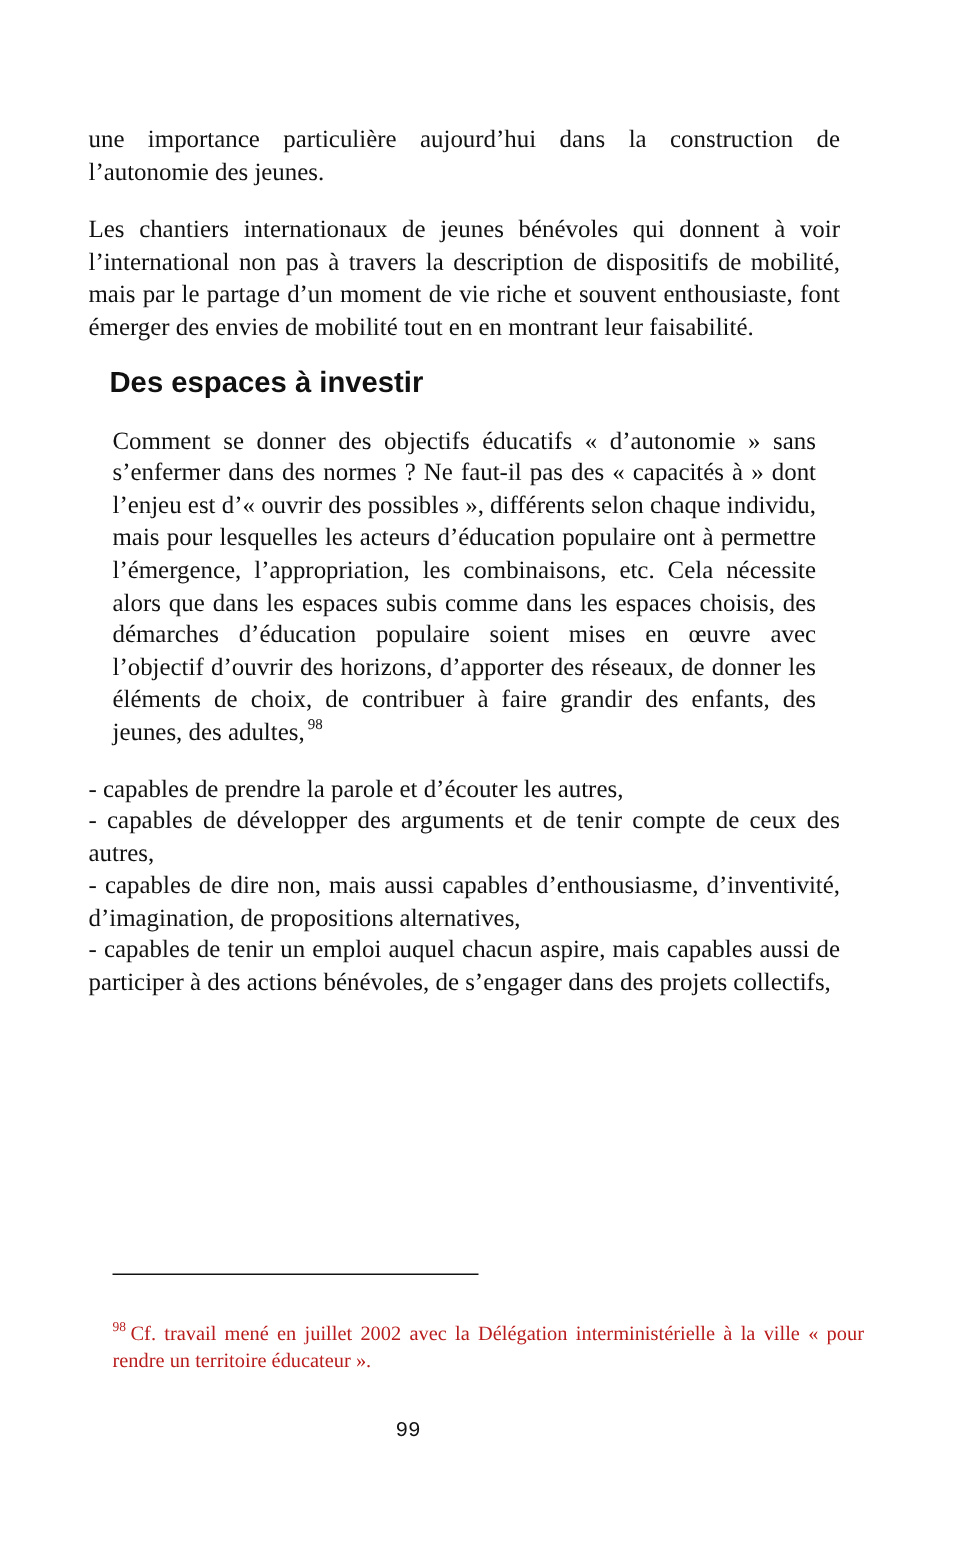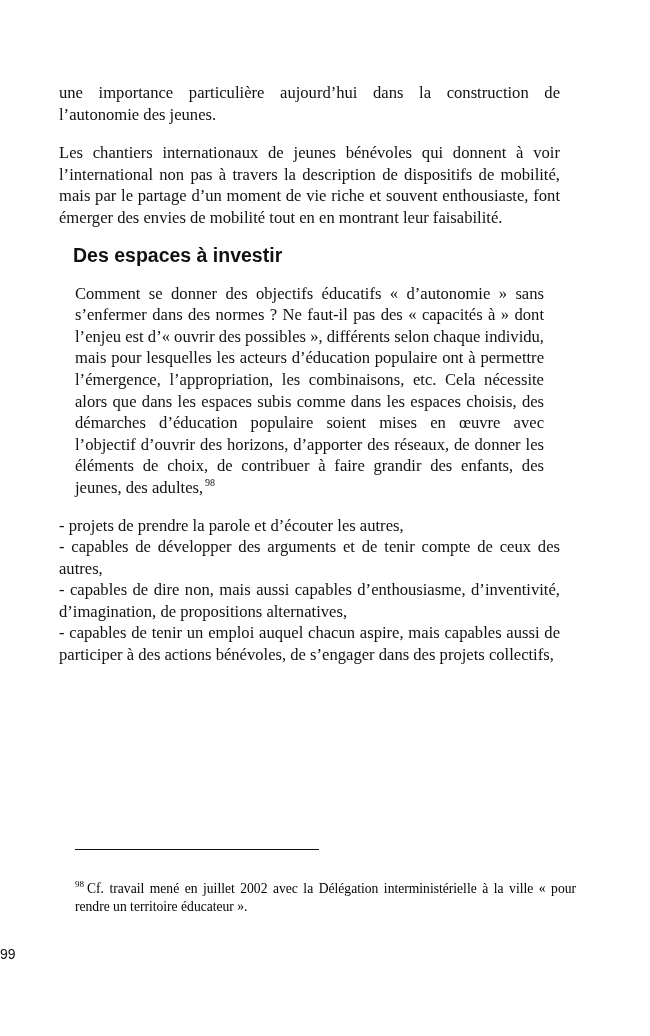--- a/index.html
+++ b/index.html
@@ -19,41 +19,41 @@
   .block { text-align: justify; margin: 16px; }
   .item { text-align: justify; margin: 0; }
   sup.fn { font-size: 10px; vertical-align: 7px; line-height: 0; margin-left: 2px; }
   .rule {
     position: absolute; left: 75px; top: 849px; width: 244px; height: 0;
     border-top: 1.2px solid #111;
   }
   .footnote {
     position: absolute; left: 75px; top: 880px; width: 501px;
     font-family: "Liberation Serif", "DejaVu Serif", serif;
-    font-size: 13.6px; line-height: 18px; color: #000000; text-align: justify;
+    font-size: 13.6px; line-height: 18px; color: #b91c1c; text-align: justify;
   }
   .footnote sup { font-size: 9px; vertical-align: 6px; line-height: 0; margin-right: 3px; }
   .pagenum {
-    position: absolute; left: 0; width: 544px; top: 946px; 
-    font-family: Liberation Sans, sans-serif;
+    position: absolute; left: 0; width: 544px; top: 946px; text-align: center;
+    font-family: Liberation Mono, monospace;
     font-size: 14px; color: #111;
   }
 </style>
 </head>
 <body>
 
 <div class="page">
   <p class="p">une importance particulière aujourd’hui dans la construction de l’autonomie des jeunes.</p>
   <p class="p">Les chantiers internationaux de jeunes bénévoles qui donnent à voir l’international non pas à travers la description de dispositifs de mobilité, mais par le partage d’un moment de vie riche et souvent enthousiaste, font émerger des envies de mobilité tout en en montrant leur faisabilité.</p>
 
   <div class="heading">Des espaces à investir</div>
 
   <p class="block"><span>Comment se donner des objectifs éducatifs « d’autonomie » sans s’enfermer dans des normes ? Ne faut-il pas des « capacités à » dont l’enjeu est d’« ouvrir des possibles », différents selon chaque individu, mais pour lesquelles les acteurs d’éducation populaire ont à permettre l’émergence, l’appropriation, les combinaisons, etc. Cela nécessite alors que dans les espaces subis comme dans les espaces choisis, des démarches d’éducation populaire soient mises en œuvre avec l’objectif d’ouvrir des horizons, d’apporter des réseaux, de donner les éléments de choix, de contribuer à faire grandir des enfants, des jeunes, des adultes,</span><sup class="fn">98</sup></p>
 
-  <p class="item">- projets de prendre la parole et d’écouter les autres,</p>
+  <p class="item">- capables de prendre la parole et d’écouter les autres,</p>
   <p class="item">- capables de développer des arguments et de tenir compte de ceux des autres,</p>
   <p class="item">- capables de dire non, mais aussi capables d’enthousiasme, d’inventivité, d’imagination, de propositions alternatives,</p>
   <p class="item">- capables de tenir un emploi auquel chacun aspire, mais capables aussi de participer à des actions bénévoles, de s’engager dans des projets collectifs,</p>
 </div>
 
 <div class="rule"></div>
 
 <div class="footnote"><sup>98</sup><span>Cf. travail mené en juillet 2002 avec la Délégation interministérielle à la ville « pour rendre un territoire éducateur ».</span></div>
 
 <div class="pagenum">99</div>

